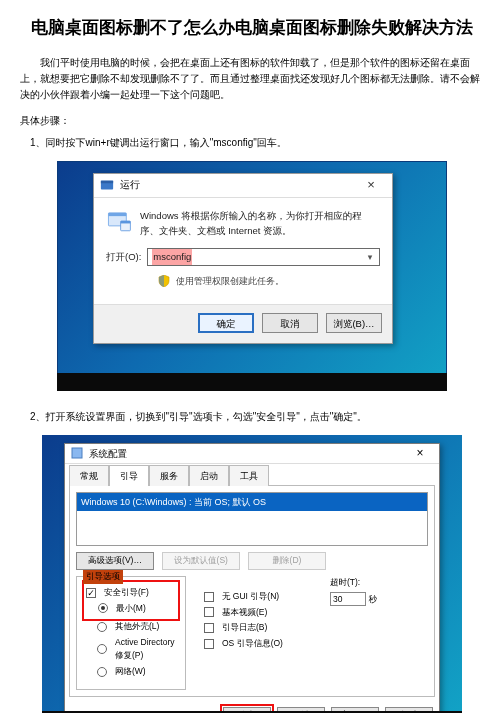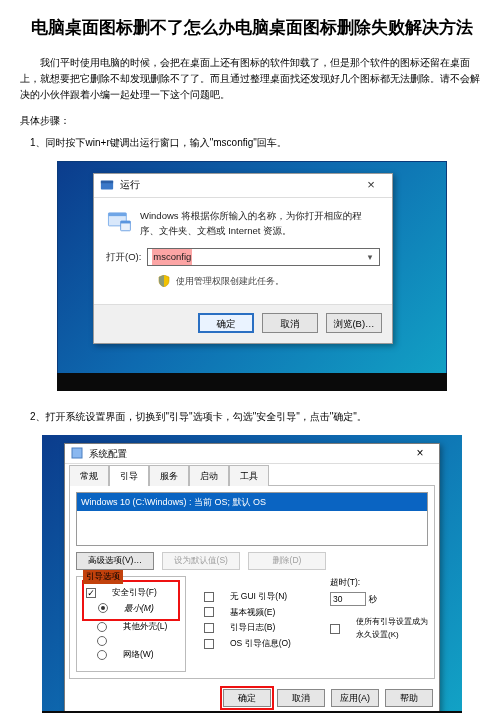--- a/index.html
+++ b/index.html
@@ -93,21 +93,21 @@
   .mid-btns .btn { min-width:78px; height:18px; font-size:8.5px;}
   .mid-btns .btn.dis { color:#a0a0a0; border-color:#ccc; background:#f5f5f5;}
   .lower { display:flex; gap:10px; }
   .grp {
     border:1px solid #bbb; padding:6px 8px 8px 8px; position:relative; font-size:8.5px;
   }
   .grp .legend { position:absolute; top:-7px; left:6px; background:#c2410c; padding:0 3px; font-size:8.5px;}
   .g1 { flex:0 0 110px; }
   .g2 { flex:1; }
   .g3 { flex:0 0 98px; }
-  .opt { display:flex; align-items:center; gap:16px; margin:2px 0; font-size:8.5px; }
+  .opt { display:flex; align-items:center; gap:8px; margin:2px 0; font-size:8.5px; }
   .chk, .rad { width:10px; height:10px; border:1px solid #666; display:inline-block; flex:0 0 10px; }
   .rad { border-radius:50%; position:relative;}
   .rad.sel::after{content:""; position:absolute; inset:2px; background:#333; border-radius:50%;}
   .chk.sel::after{content:"✓"; font-size:9px; line-height:8px; display:block; text-align:center;}
   .redbox { outline:2px solid #e11; outline-offset:1px; padding:1px; }
   .timeout-row { font-size:8.5px; }
   .timeout-row input { width:36px; height:14px; border:1px solid #888; font-size:8.5px; padding:0 2px;}
   .perm { font-size:8px; margin-top:10px;}
   .dlg-btns { display:flex; justify-content:flex-end; gap:6px; padding:6px; }
   .dlg-btns .btn { min-width:48px; height:18px; font-size:9px;}
@@ -210,31 +210,32 @@
           <span class="btn dis">删除(D)</span>
         </div>
         <div class="lower">
           <div class="grp g1">
             <span class="legend">引导选项</span>
             <div class="redbox">
               <div class="opt">
                   <span class="chk sel"></span>
                   <span>安全引导(F)</span>
                 </div>
-              <div class="opt" style="margin-left:12px;font-style:italic;">
+              <div class="opt" style="margin-left:12px;">
                   <span class="rad sel"></span>
                   <span>最小(M)</span>
                 </div>
             </div>
             <div class="opt" style="margin-left:12px;">
                 <span class="rad"></span>
                 <span>其他外壳(L)</span>
               </div>
             <div class="opt" style="margin-left:12px;">
                 <span class="rad"></span>
+                <span>Active Directory 修复(P)</span>
               </div>
             <div class="opt" style="margin-left:12px;">
                 <span class="rad"></span>
                 <span>网络(W)</span>
               </div>
           </div>
           <div class="grp g2" style="border:none; padding-top:12px;">
             <div class="opt">
                 <span class="chk"></span>
                 <span>无 GUI 引导(N)</span>
@@ -253,24 +254,20 @@
               </div>
           </div>
           <div class="g3">
             <div class="timeout-row">
               <div>超时(T):</div>
               <div style="margin-top:2px;">
                 <input value="30" style="">
                 <span>秒</span>
               </div>
             </div>
-            <div class="perm opt">
-                <span class="chk"></span>
-                <span>使所有引导设置成为永久设置(K)</span>
-              </div>
           </div>
         </div>
       </div>
       <div class="dlg-btns">
         <span class="btn ok">确定</span>
         <span class="btn">取消</span>
         <span class="btn">应用(A)</span>
         <span class="btn">帮助</span>
       </div>
     </div>

